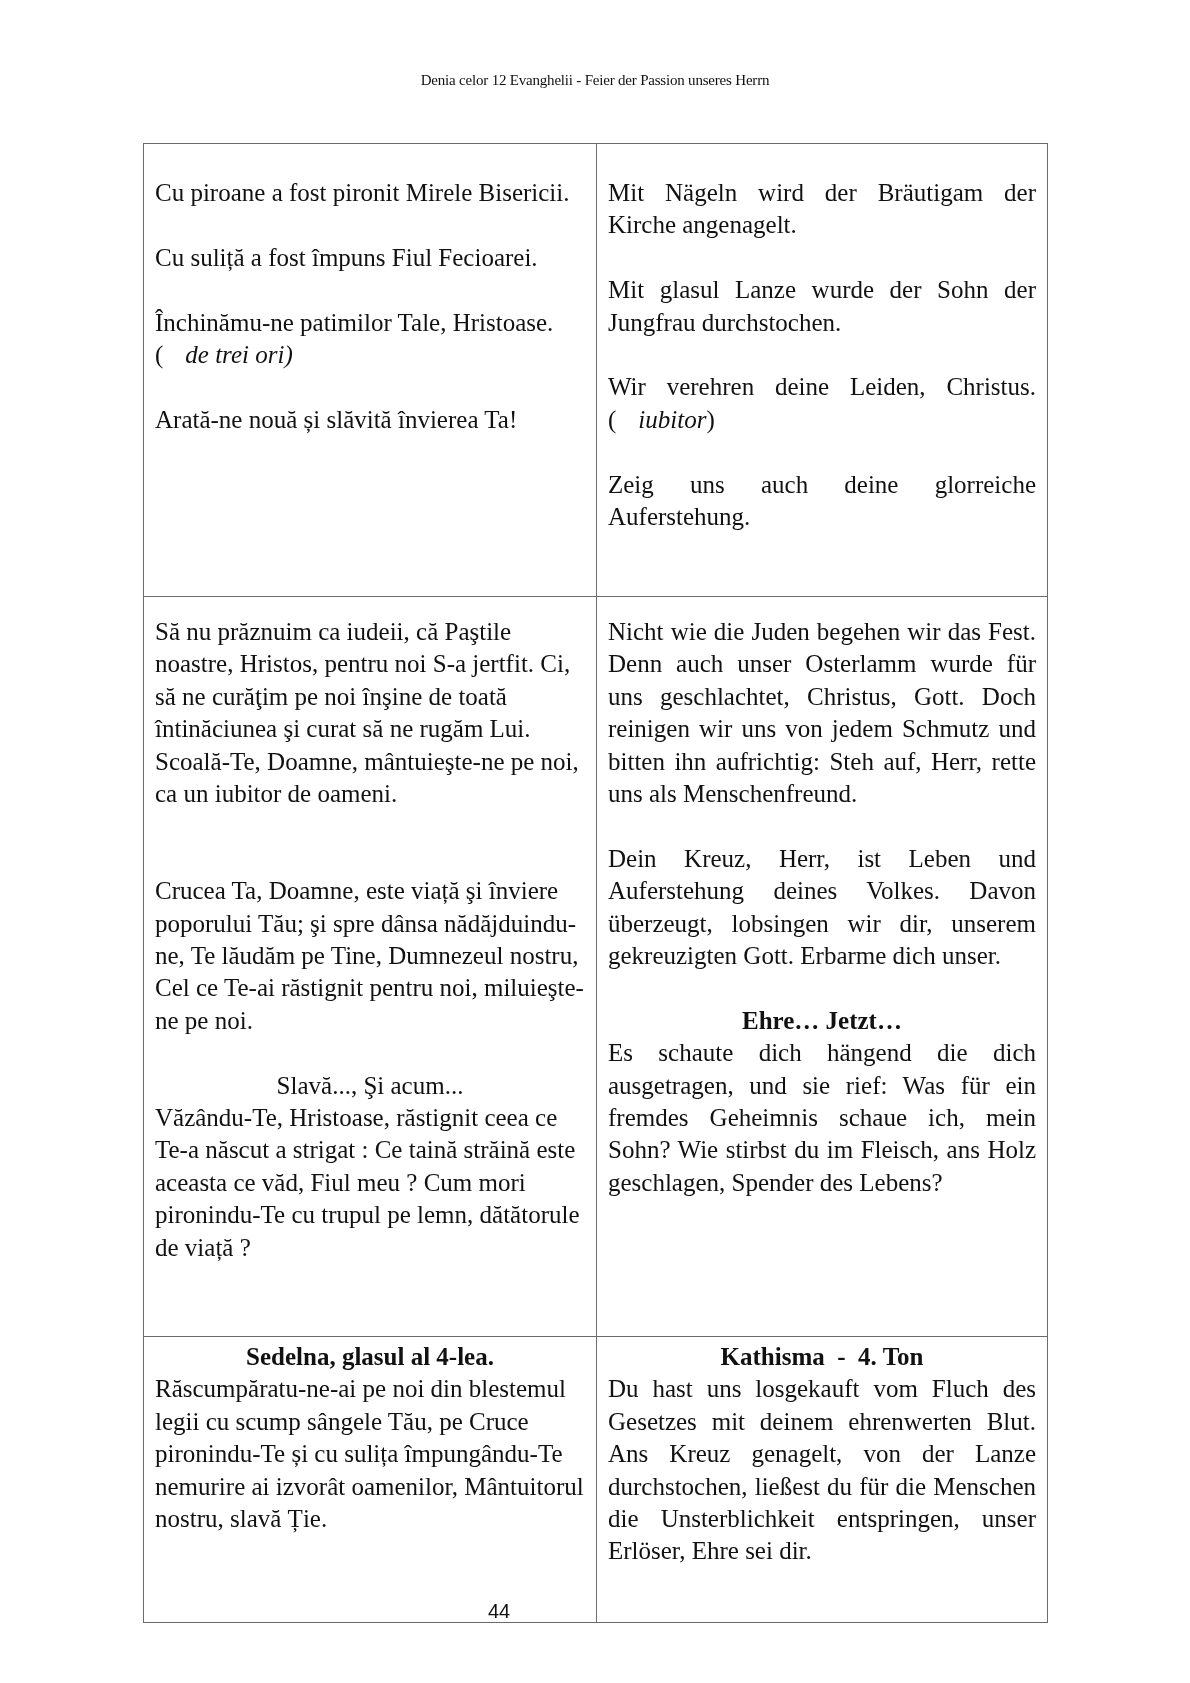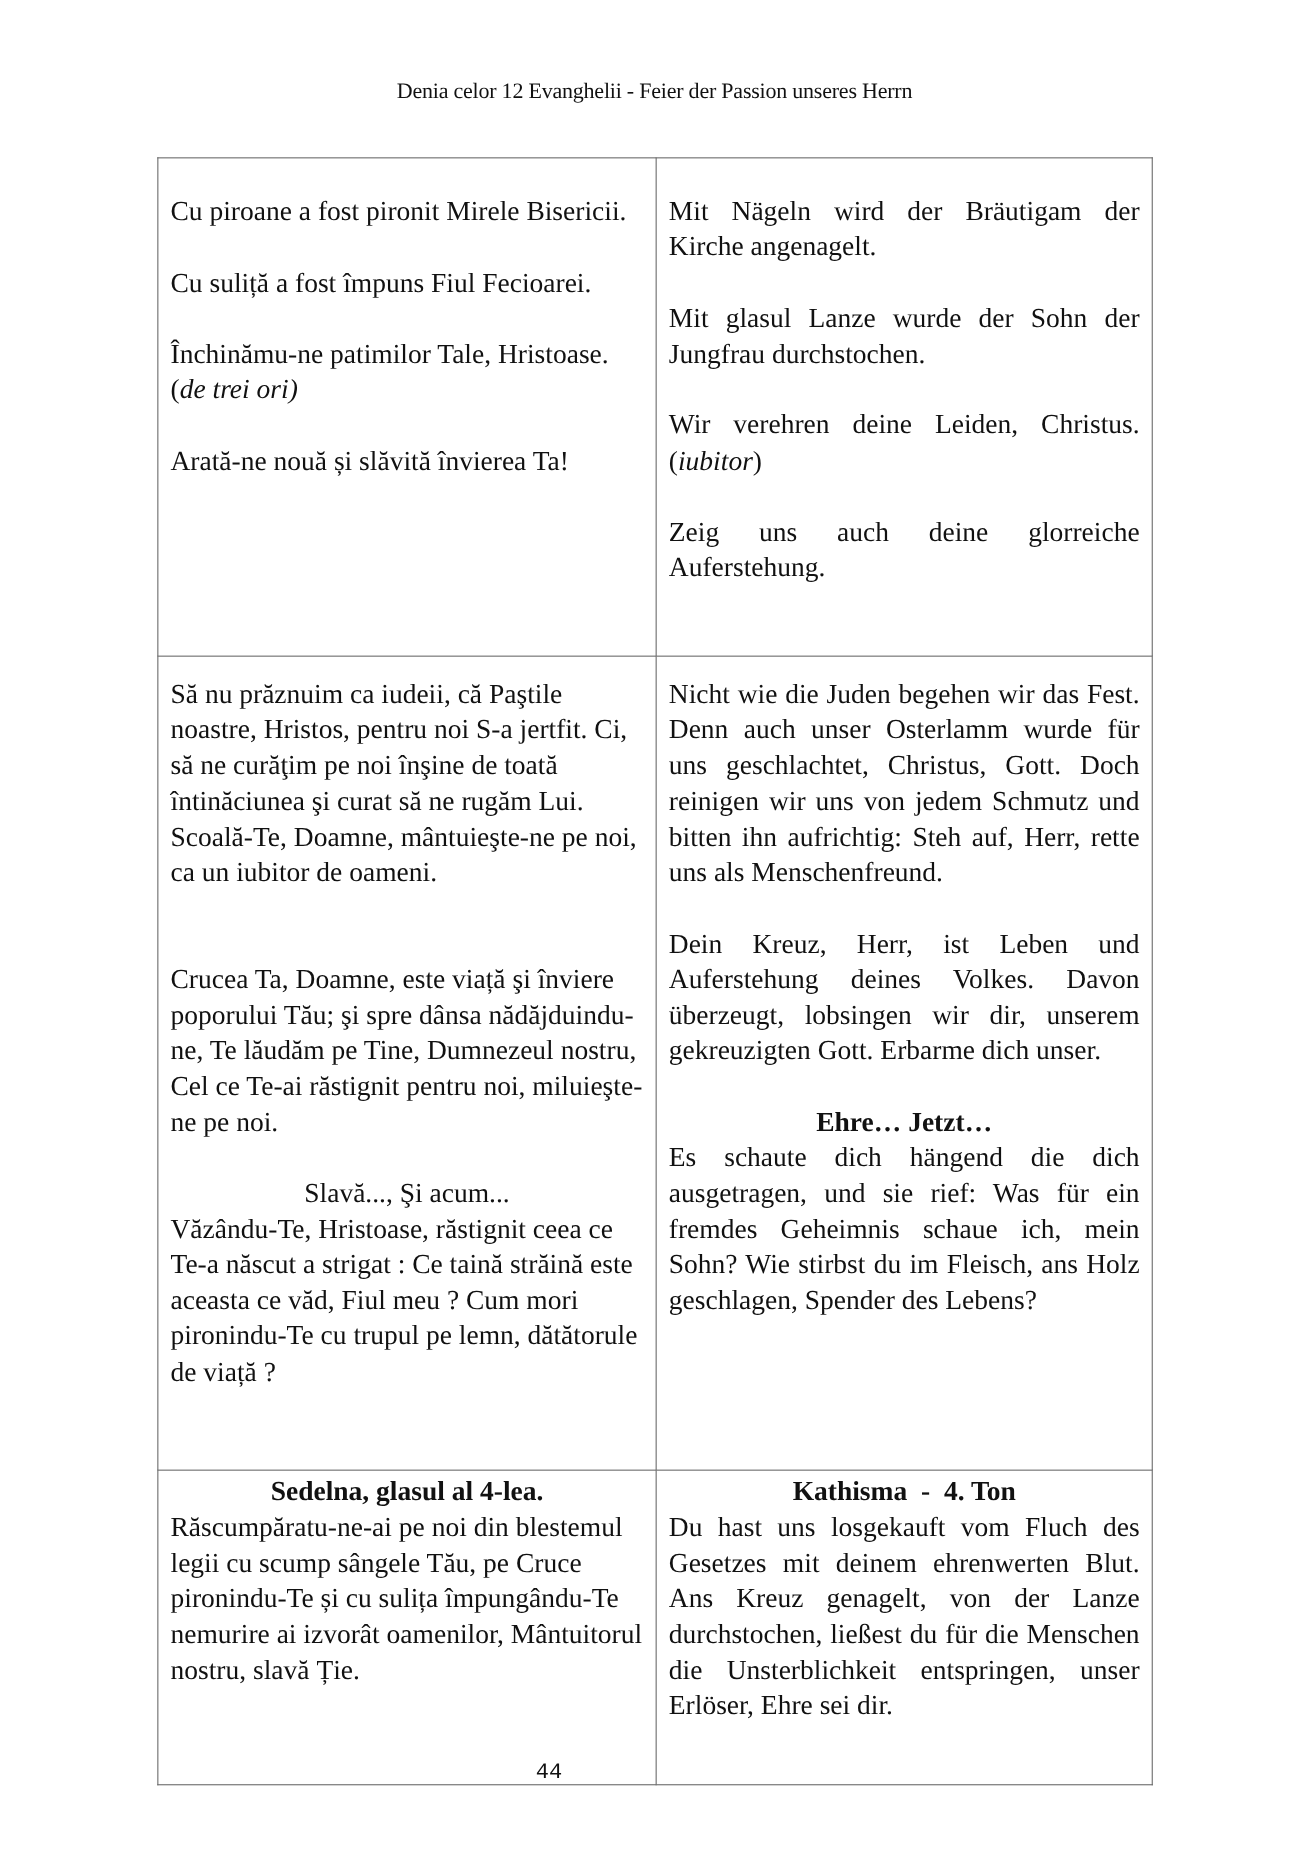--- a/index.html
+++ b/index.html
@@ -1,37 +1,37 @@
 <!DOCTYPE html>
 <html><head>
 <meta charset="utf-8">
 <style>
   html, body { margin: 0; padding: 0; background: #ffffff; }
   body { width: 1190px; height: 1683px; position: relative; overflow: hidden;
          font-family: "Liberation Serif", "DejaVu Serif", serif; color: #111; }
   .header { position: absolute; top: 72px; left: 0; width: 1190px; text-align: center;
-            font-size: 20px; letter-spacing: -0.2px; }
+            font-size: 15px; letter-spacing: -0.2px; }
   table.doc { position: absolute; left: 143px; top: 143px; width: 905px;
               border-collapse: collapse; table-layout: fixed; }
   table.doc td { border: 1.5px solid #6b6b6b; vertical-align: top;
                  padding: 0 11px 0 11px; font-size: 25px; line-height: 32.4px; }
   td.left { width: 430px; }
   td.right { text-align: justify; }
   tr.r1 td { height: 419px; padding-top: 33px; }
   tr.r2 td { height: 720px; padding-top: 19px; }
   tr.r3 td { height: 281px; padding-top: 4px; }
   .p { margin: 0; }
   .gap { height: 32.4px; }
   .gap2 { height: 64.8px; }
   .center { text-align: center; }
   .bold { font-weight: bold; }
-  .ital { font-style: italic; }
+  .ital { font-style: italic; margin-left: 22px; }
   .right .p { text-align: justify; text-align-last: left; }
   .pagenum { position: absolute; top: 1600px; left: 0; width: 998px; text-align: center;
-             font-family: Liberation Mono, monospace; font-size: 20px; }
+             font-family: Liberation Sans, sans-serif; font-size: 20px; }
 </style>
 </head>
 <body>
 
 <div class="header">Denia celor 12 Evanghelii - Feier der Passion unseres Herrn</div>
 
 <table class="doc">
   <tbody>
       <tr class="r1">
     <td class="left">

